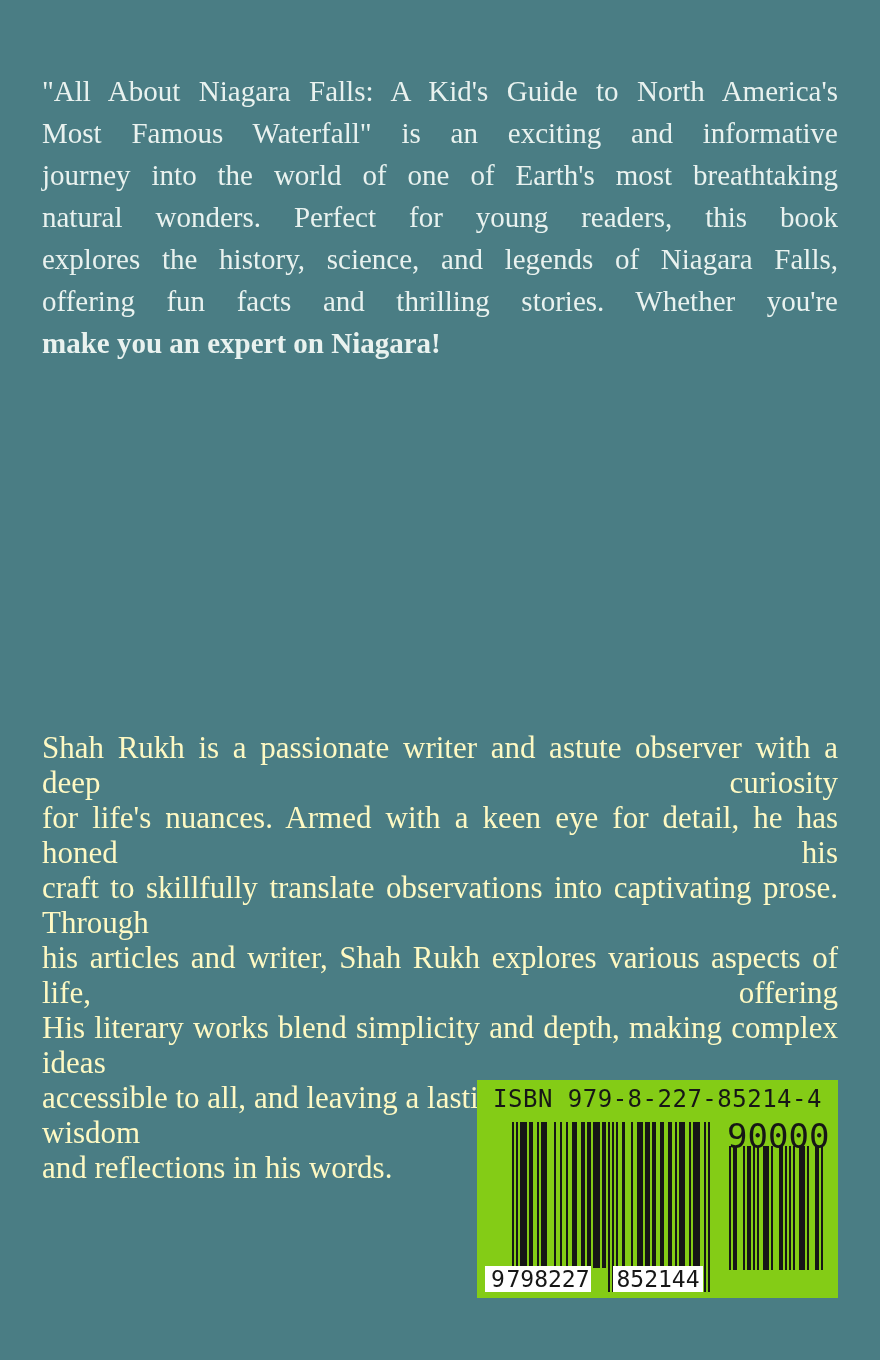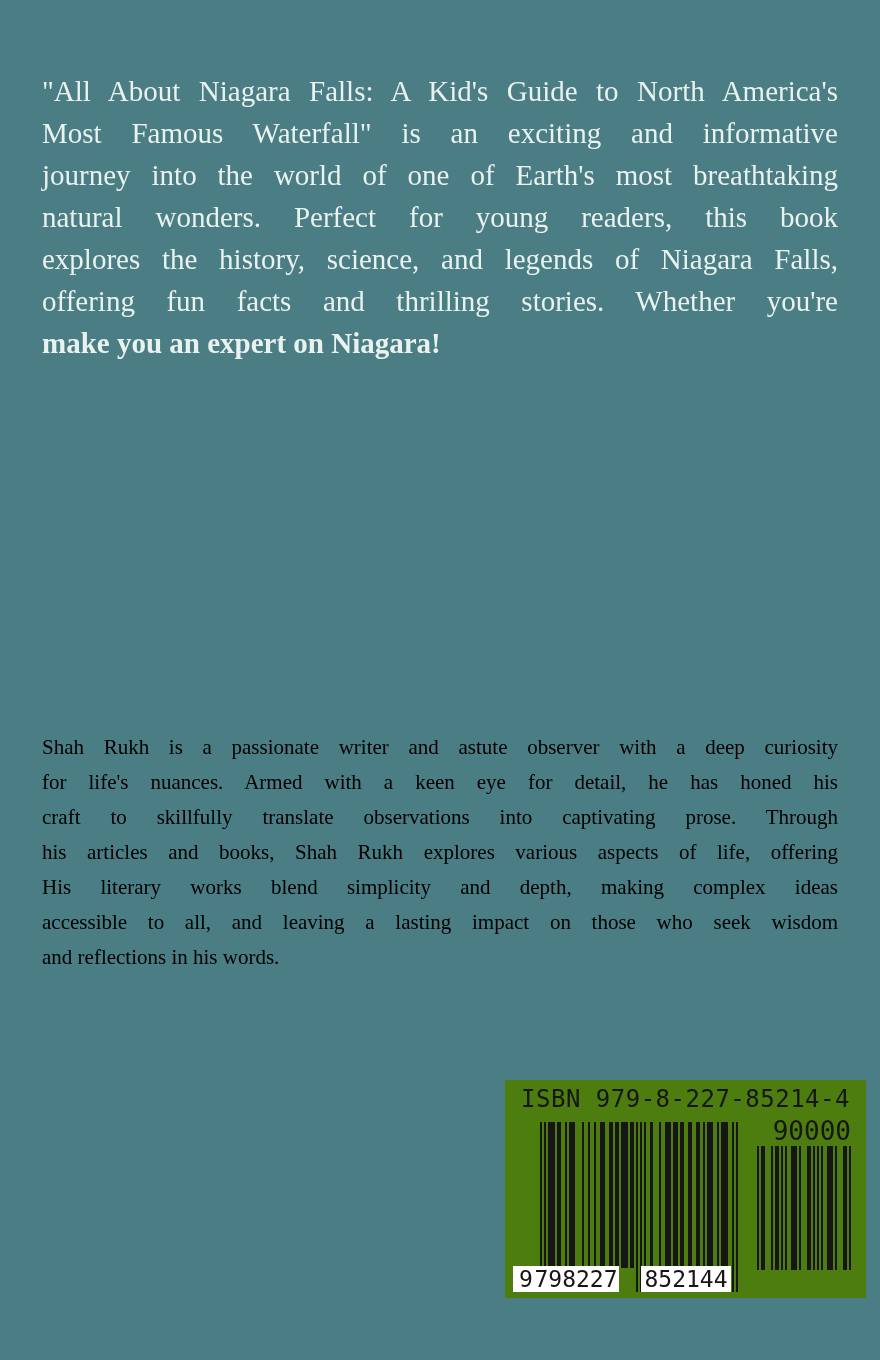--- a/index.html
+++ b/index.html
@@ -31,39 +31,38 @@
     white-space: normal;
   }
   .synopsis .line:last-child { text-align-last: left; font-weight: bold; }
 
   
   .bio {
     position: absolute;
     left: 42px;
     right: 42px;
     top: 730px;
-    color: #000000;
-    font-size: 21px;
+    color: #fef9c3;
+    font-size: 31px;
     line-height: 35px;
   }
   .bio .line {
     text-align: justify;
     text-align-last: justify;
   }
   .bio .line:last-child { text-align-last: left; }
 
   
   .barcode-box {
     position: absolute;
     left: 477px;
     top: 1080px;
     width: 361px;
     height: 218px;
-    background: #4d7c0f;
-    margin-left: 28px;
+    background: #84cc16;
   }
   .isbn-line {
     position: absolute;
     top: 5px;
     left: 0;
     width: 100%;
     text-align: center;
     font-family: "DejaVu Sans Mono", monospace;
     font-size: 24px;
     letter-spacing: 0.5px;
@@ -84,21 +83,21 @@
     height: 124px;
   }
   svg rect { fill: #161616; }
   .price-code {
     position: absolute;
     top: 36px;
     left: 250px;
     width: 96px;
     text-align: right;
     font-family: "DejaVu Sans Mono", monospace;
-    font-size: 26px;
+    font-size: 34px;
     color: #161616;
   }
   .digits-row { position: absolute; top: 186px; left: 0; width: 240px; height: 28px; }
   .digit {
     position: absolute;
     top: 0;
     font-family: "DejaVu Sans Mono", monospace;
     font-size: 23px;
     color: #161616;
     background: #ffffff;
@@ -120,21 +119,21 @@
     <div class="line">natural wonders. Perfect for young readers, this book</div>
     <div class="line">explores the history, science, and legends of Niagara Falls,</div>
     <div class="line">offering fun facts and thrilling stories. Whether you're</div>
     <div class="line">make you an expert on Niagara!</div>
   </div>
 
   <div class="bio">
     <div class="line">Shah Rukh is a passionate writer and astute observer with a deep curiosity</div>
     <div class="line">for life's nuances. Armed with a keen eye for detail, he has honed his</div>
     <div class="line">craft to skillfully translate observations into captivating prose. Through</div>
-    <div class="line">his articles and books, Shah Rukh explores various aspects of life, offering</div>
+    <div class="line">his articles and writer, Shah Rukh explores various aspects of life, offering</div>
     <div class="line">His literary works blend simplicity and depth, making complex ideas</div>
     <div class="line">accessible to all, and leaving a lasting impact on those who seek wisdom</div>
     <div class="line">and reflections in his words.</div>
   </div>
 
   <div class="barcode-box">
     <div class="isbn-line">ISBN 979-8-227-85214-4</div>
 
     <svg id="ean13" class="ean13-svg" viewBox="0 0 95 170" preserveAspectRatio="none" shape-rendering="crispEdges">
         <rect x="0" y="0" width="1" height="170"></rect>

